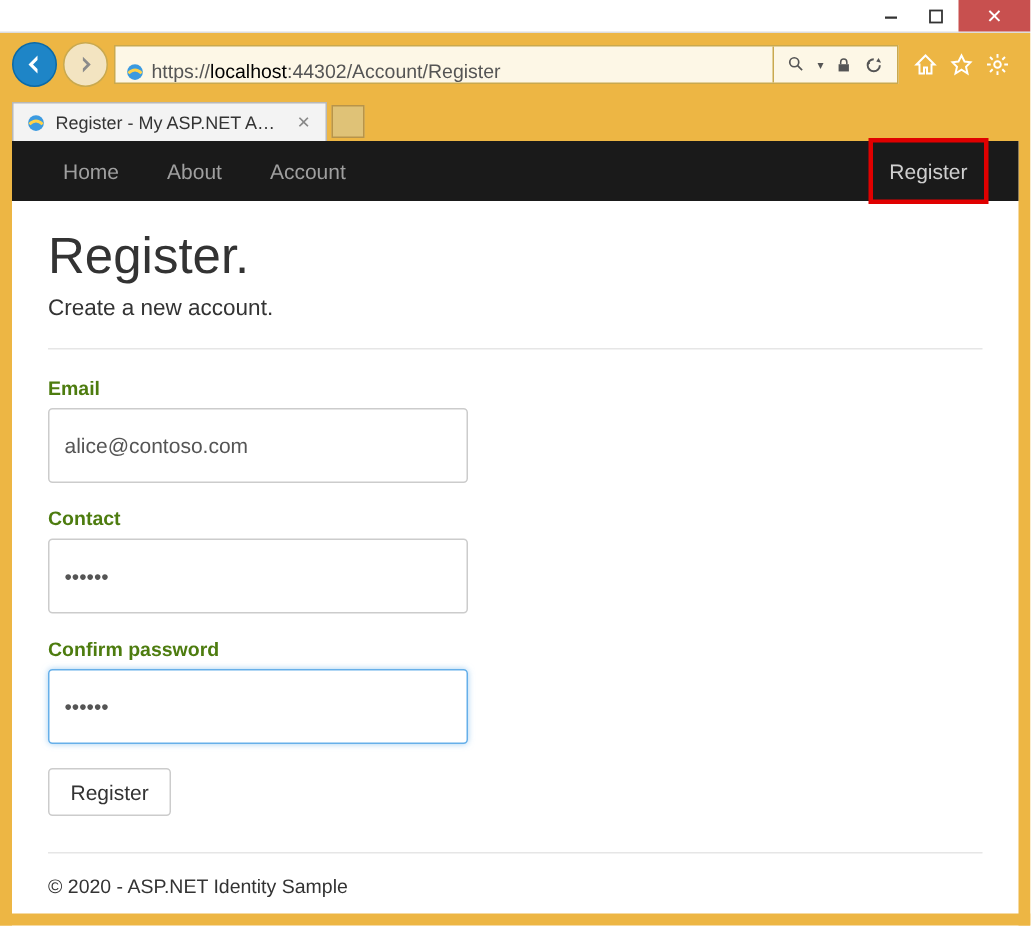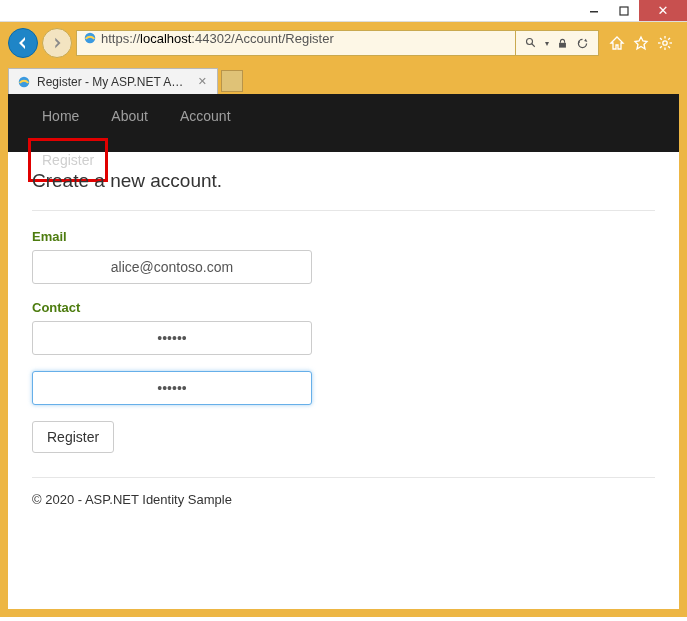--- a/index.html
+++ b/index.html
@@ -13,55 +13,55 @@
     .titlebtn.close { background: #c8504f; color: #fff; font-size: 13px; width: 48px; }
     
     
     .browser-chrome { background: #edb644; padding: 6px 8px 0 8px; }
     .navrow { display: flex; align-items: center; gap: 4px; padding-bottom: 6px; }
     .navbtn { width: 30px; height: 30px; border-radius: 50%; display: flex; align-items: center; justify-content: center; }
     .navbtn.back { background: #1e85c7; color: #fff; border: 1px solid #0a6aa8; }
     .navbtn.back svg { fill: #fff; }
     .navbtn.fwd { background: #f3e4c1; border: 1px solid #c9a94f; }
     .navbtn.fwd svg { fill: #8a8a8a; }
-    .addressbox { flex: 1; background: #fdf7e6; border: 1px solid #c9a94f; height: 26px; display: flex; align-items: flex-start; padding: 0 6px; gap: 4px; }
+    .addressbox { flex: 1; background: #fdf7e6; border: 1px solid #c9a94f; height: 26px; display: flex; align-items: flex-end; padding: 0 6px; gap: 4px; }
     .ieicon { width: 14px; height: 14px; display:inline-flex; align-items:center; justify-content:center;}
     .url { flex: 1; font-size: 13px; color: #222; white-space: nowrap; overflow: hidden; }
     .url .accent-black { color: #000; }
     .url .accent-gray { color: #555; }
     .url-underline { border-bottom: 2px solid #d04030; padding-bottom: 0px;}
     .search-icons { display: flex; align-items: center; gap: 2px; color: #555; font-size: 12px; padding-left:6px; border-left:1px solid #c9a94f; height:100%;}
     .search-icons > span { padding: 0 3px; display:inline-flex; align-items:center;}
     .right-icons { display: flex; align-items: center; gap: 4px; padding: 0 4px; color: #fff; }
     .right-icons .ico { width: 20px; height: 20px; display:flex; align-items:center; justify-content:center; }
     
     .tabrow { display: flex; align-items: flex-end; padding-top: 4px; }
     .tab { background: #f3f3f3; border: 1px solid #b8b8b8; border-bottom: none; height: 26px; display: flex; align-items: center; padding: 0 8px; gap: 6px; font-size: 12px; max-width: 210px; color:#333;}
     .tab .tabtitle { white-space: nowrap; overflow: hidden; text-overflow: ellipsis; flex:1;}
     .tab .tabclose { color: #888; font-size: 11px; padding: 0 2px;}
     .newtab { width: 22px; height: 22px; background: #dfc277; border: 1px solid #b8944a; margin-left: 3px; margin-bottom:2px;}
     
     
     .content-frame { border: 8px solid #edb644; border-top: none; height: calc(621px - 22px - 76px); background:#fff;}
     
     
-    .page-nav { background: #1a1a1a; height: 58px; display: flex; align-items: flex-start; padding: 0 20px; justify-content: space-between; flex-direction: column; }
+    .page-nav { background: #1a1a1a; height: 40px; display: flex; align-items: center; padding: 0 20px; justify-content: space-between; }
     .nav-left, .nav-right { display: flex; gap: 4px; }
     .nav-link { color: #9f9f9f; font-size: 14px; padding: 14px 14px; text-decoration: none; }
     .nav-right .nav-link { color: #bfbfbf; }
     .nav-link.highlighted { border: 3px solid #e00000; padding: 11px 11px; color: #cfcfcf; }
     
     
     .page-body { padding: 18px 24px; }
     h1.title { font-size: 34px; font-weight: normal; color: #333; margin-bottom: 6px; }
-    h3.subtitle { font-size: 19px; font-weight: normal; color: #333; margin-bottom: 18px; }
+    h3.subtitle { font-size: 15px; font-weight: normal; color: #333; margin-bottom: 18px; }
     hr.sep { border: none; border-top: 1px solid #e6e6e6; margin-bottom: 18px; }
     .form-group { margin-bottom: 16px; }
     .form-label { font-size: 13px; font-weight: bold; color: #4d7c0f; display: block; margin-bottom: 6px; }
-    .form-input { width: 280px; height: 34px; padding: 16px 10px; font-size: 14px; border: 1px solid #ccc; border-radius: 3px; color: #555; text-align: center; }
+    .form-input { width: 280px; height: 50px; padding: 16px 10px; font-size: 14px; border: 1px solid #ccc; border-radius: 3px; color: #555; }
     .form-input.focused { border: 1px solid #66afe9; box-shadow: 0 0 4px rgba(102,175,233,0.6); outline: none; }
     .submit-btn { background: #fff; border: 1px solid #ccc; border-radius: 3px; padding: 7px 14px; font-size: 14px; color: #333; cursor: pointer; }
     .footer { margin-top: 24px; }
     hr.footer-sep { border: none; border-top: 1px solid #e6e6e6; margin-bottom: 14px; }
     .footer-text { font-size: 13px; color: #333; }
   </style>
 </head>
 <body>
 
 <div class="titlebar">
@@ -171,31 +171,33 @@
     <div class="nav-left">
       <a class="nav-link">Home</a>
       <a class="nav-link">About</a>
       <a class="nav-link">Account</a>
     </div>
     <div class="nav-right">
       <a class="nav-link highlighted">Register</a>
     </div>
   </div>
   <div class="page-body">
+    <h1 class="title">Register.</h1>
     <h3 class="subtitle">Create a new account.</h3>
     <hr class="sep">
     <div class="form-group">
       <label class="form-label">Email</label>
       <input class="form-input" type="text" value="alice@contoso.com" style="">
     </div>
     <div class="form-group">
       <label class="form-label">Contact</label>
       <input class="form-input" type="text" value="••••••" style="">
     </div>
     <div class="form-group">
+      <label class="form-label">Confirm password</label>
       <input class="form-input focused" type="text" value="••••••" style="">
     </div>
     <div class="form-group">
       <button class="submit-btn">Register</button>
     </div>
     <div class="footer">
       <hr class="footer-sep">
       <p class="footer-text">© 2020 - ASP.NET Identity Sample</p>
     </div>
   </div>

